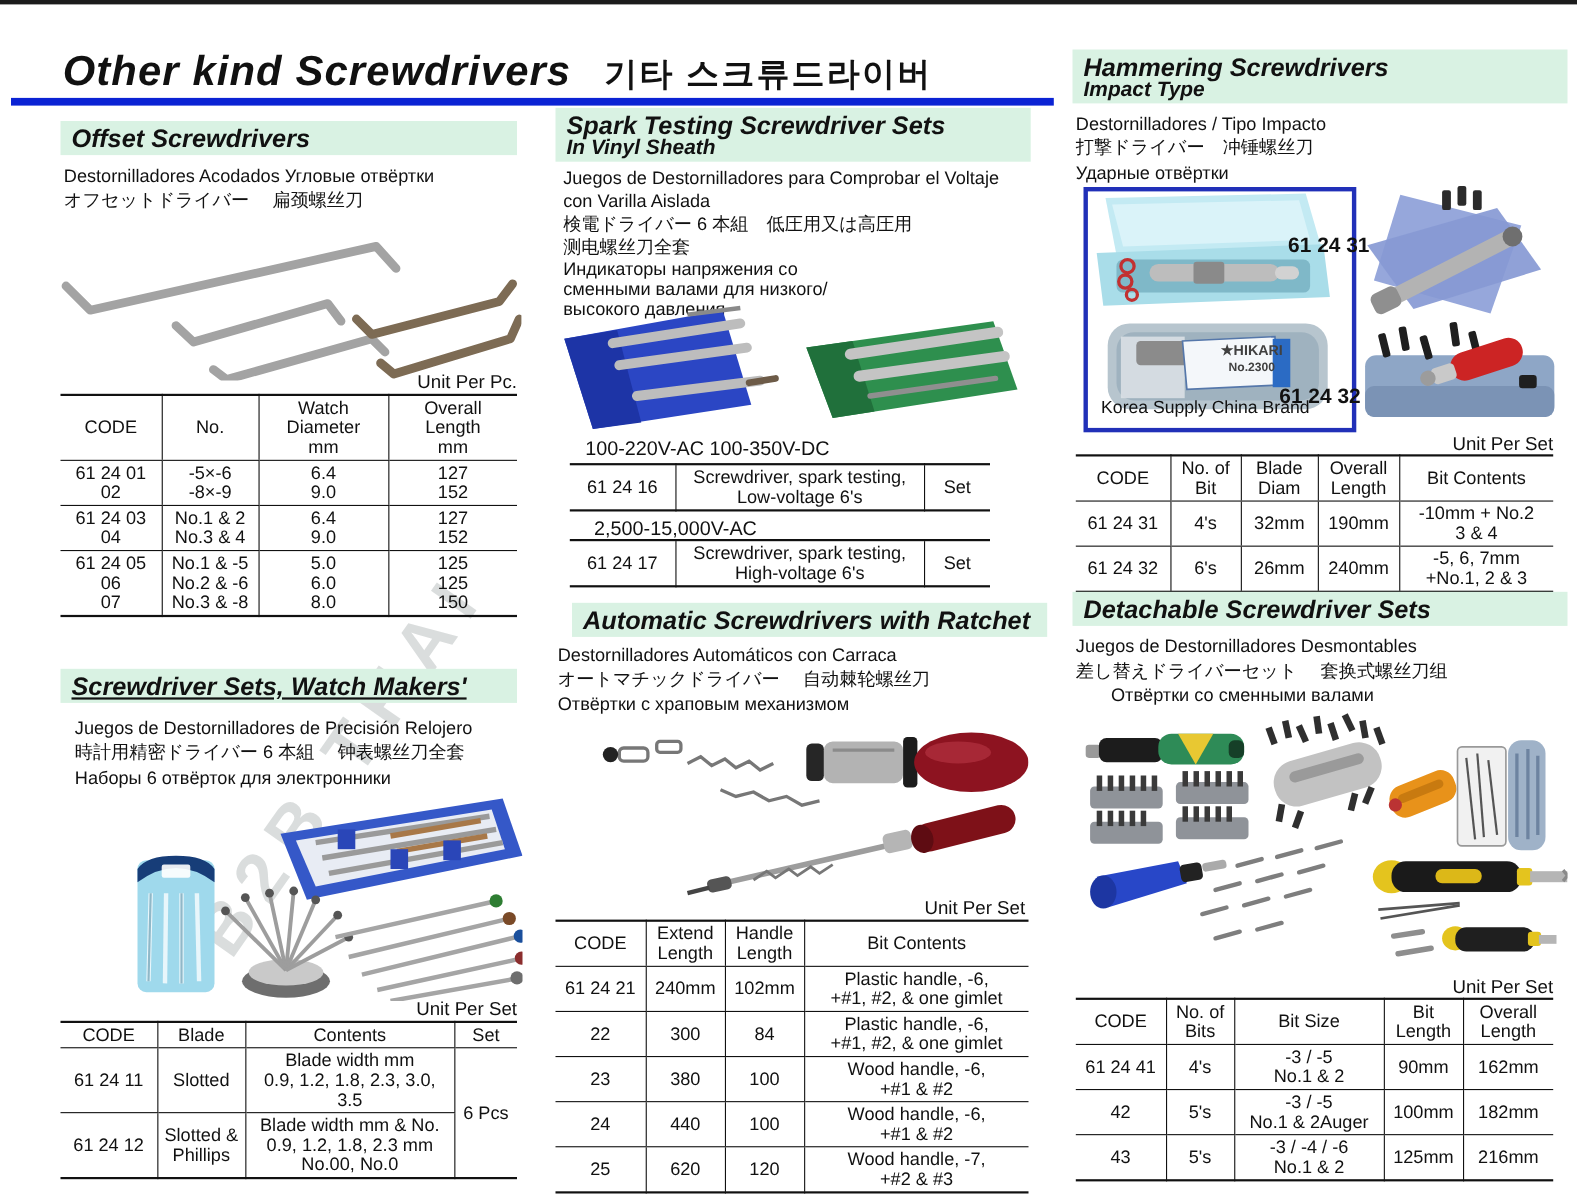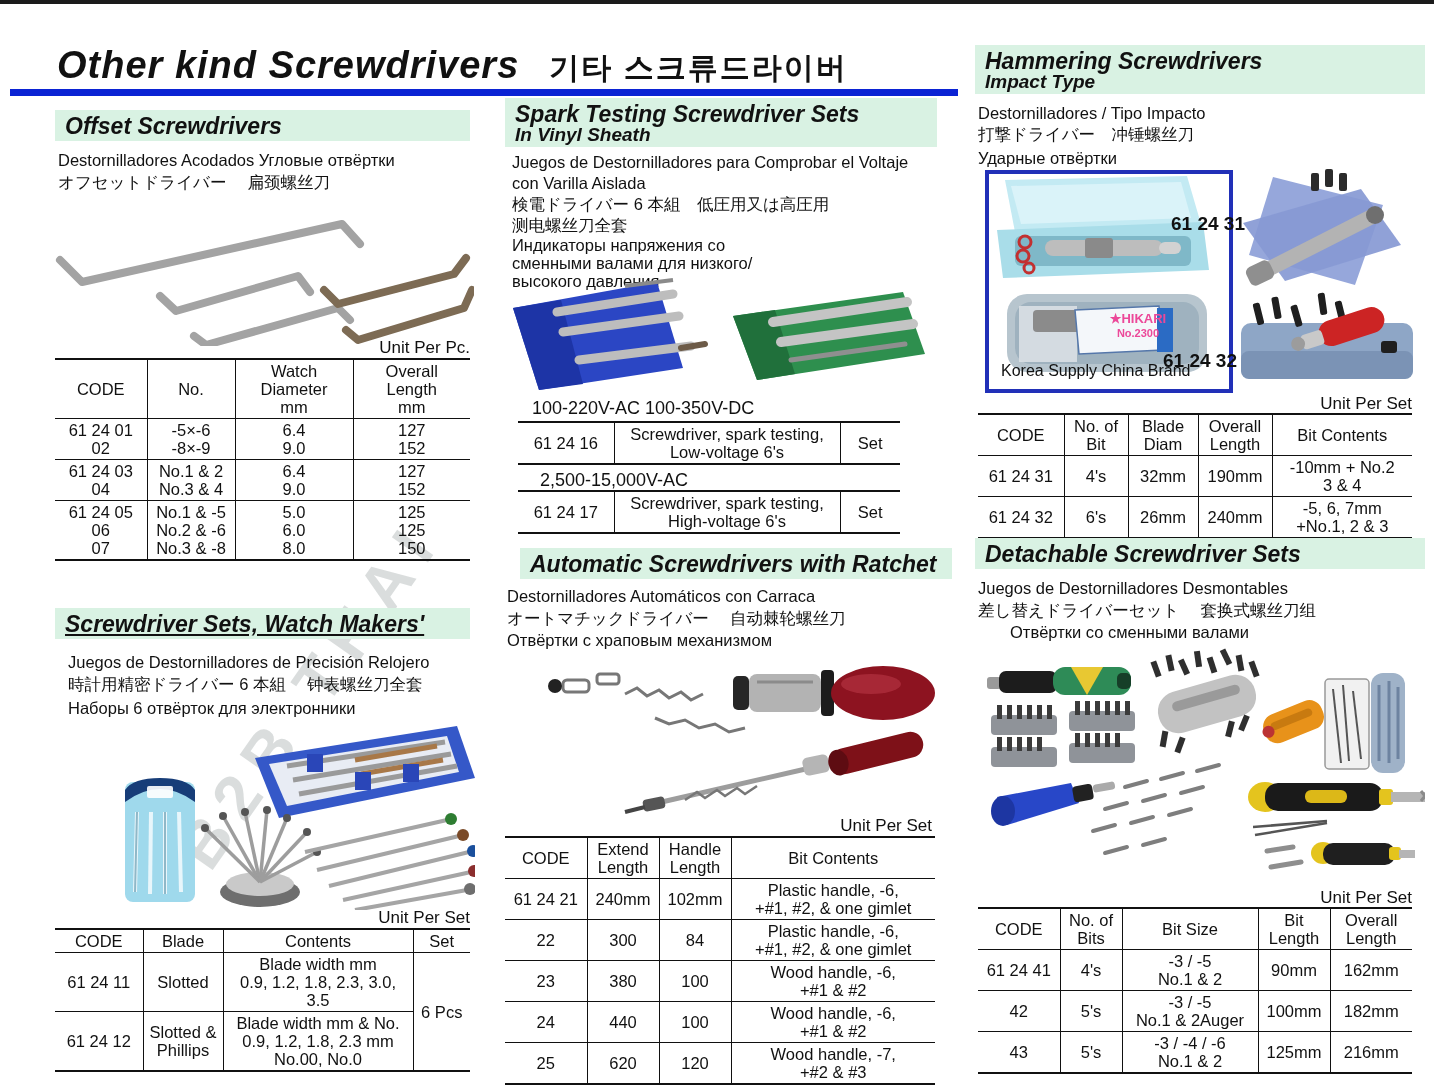--- a/index.html
+++ b/index.html
@@ -26,21 +26,21 @@
             font-weight:normal;text-align:center;vertical-align:middle;}
   table.cat th:first-child,table.cat td:first-child{border-left:none;}
   table.cat tr.hdr th{border-bottom:1.5px solid #111;}
   table.cat tr.sep td{border-bottom:1.5px solid #111;}
   td.code{font-weight:bold;text-align:right;padding-right:16px;}
   td.codec{font-weight:bold;text-align:center;}
   td.left{text-align:left;padding-left:8px;}
   .volt{font-size:18px;}
   .photo-label{position:absolute;font-weight:bold;font-size:19px;}
   .frame{position:absolute;border:4px solid #2130b8;}
-  .brandbox{position:absolute;font-weight:bold;color:#ec4899;text-align:center;line-height:14px;}
+  .brandbox{position:absolute;font-weight:bold;color:#404040;text-align:center;line-height:14px;}
 </style>
 </head>
 <body>
 
 <div class="page">
   <div class="topstrip"></div>
   <div class="watermark">B2B THAI</div>
 
   <div class="page-title">
     <span>Other kind Screwdrivers</span><span class="page-title-ko">기타 스크류드라이버</span>

